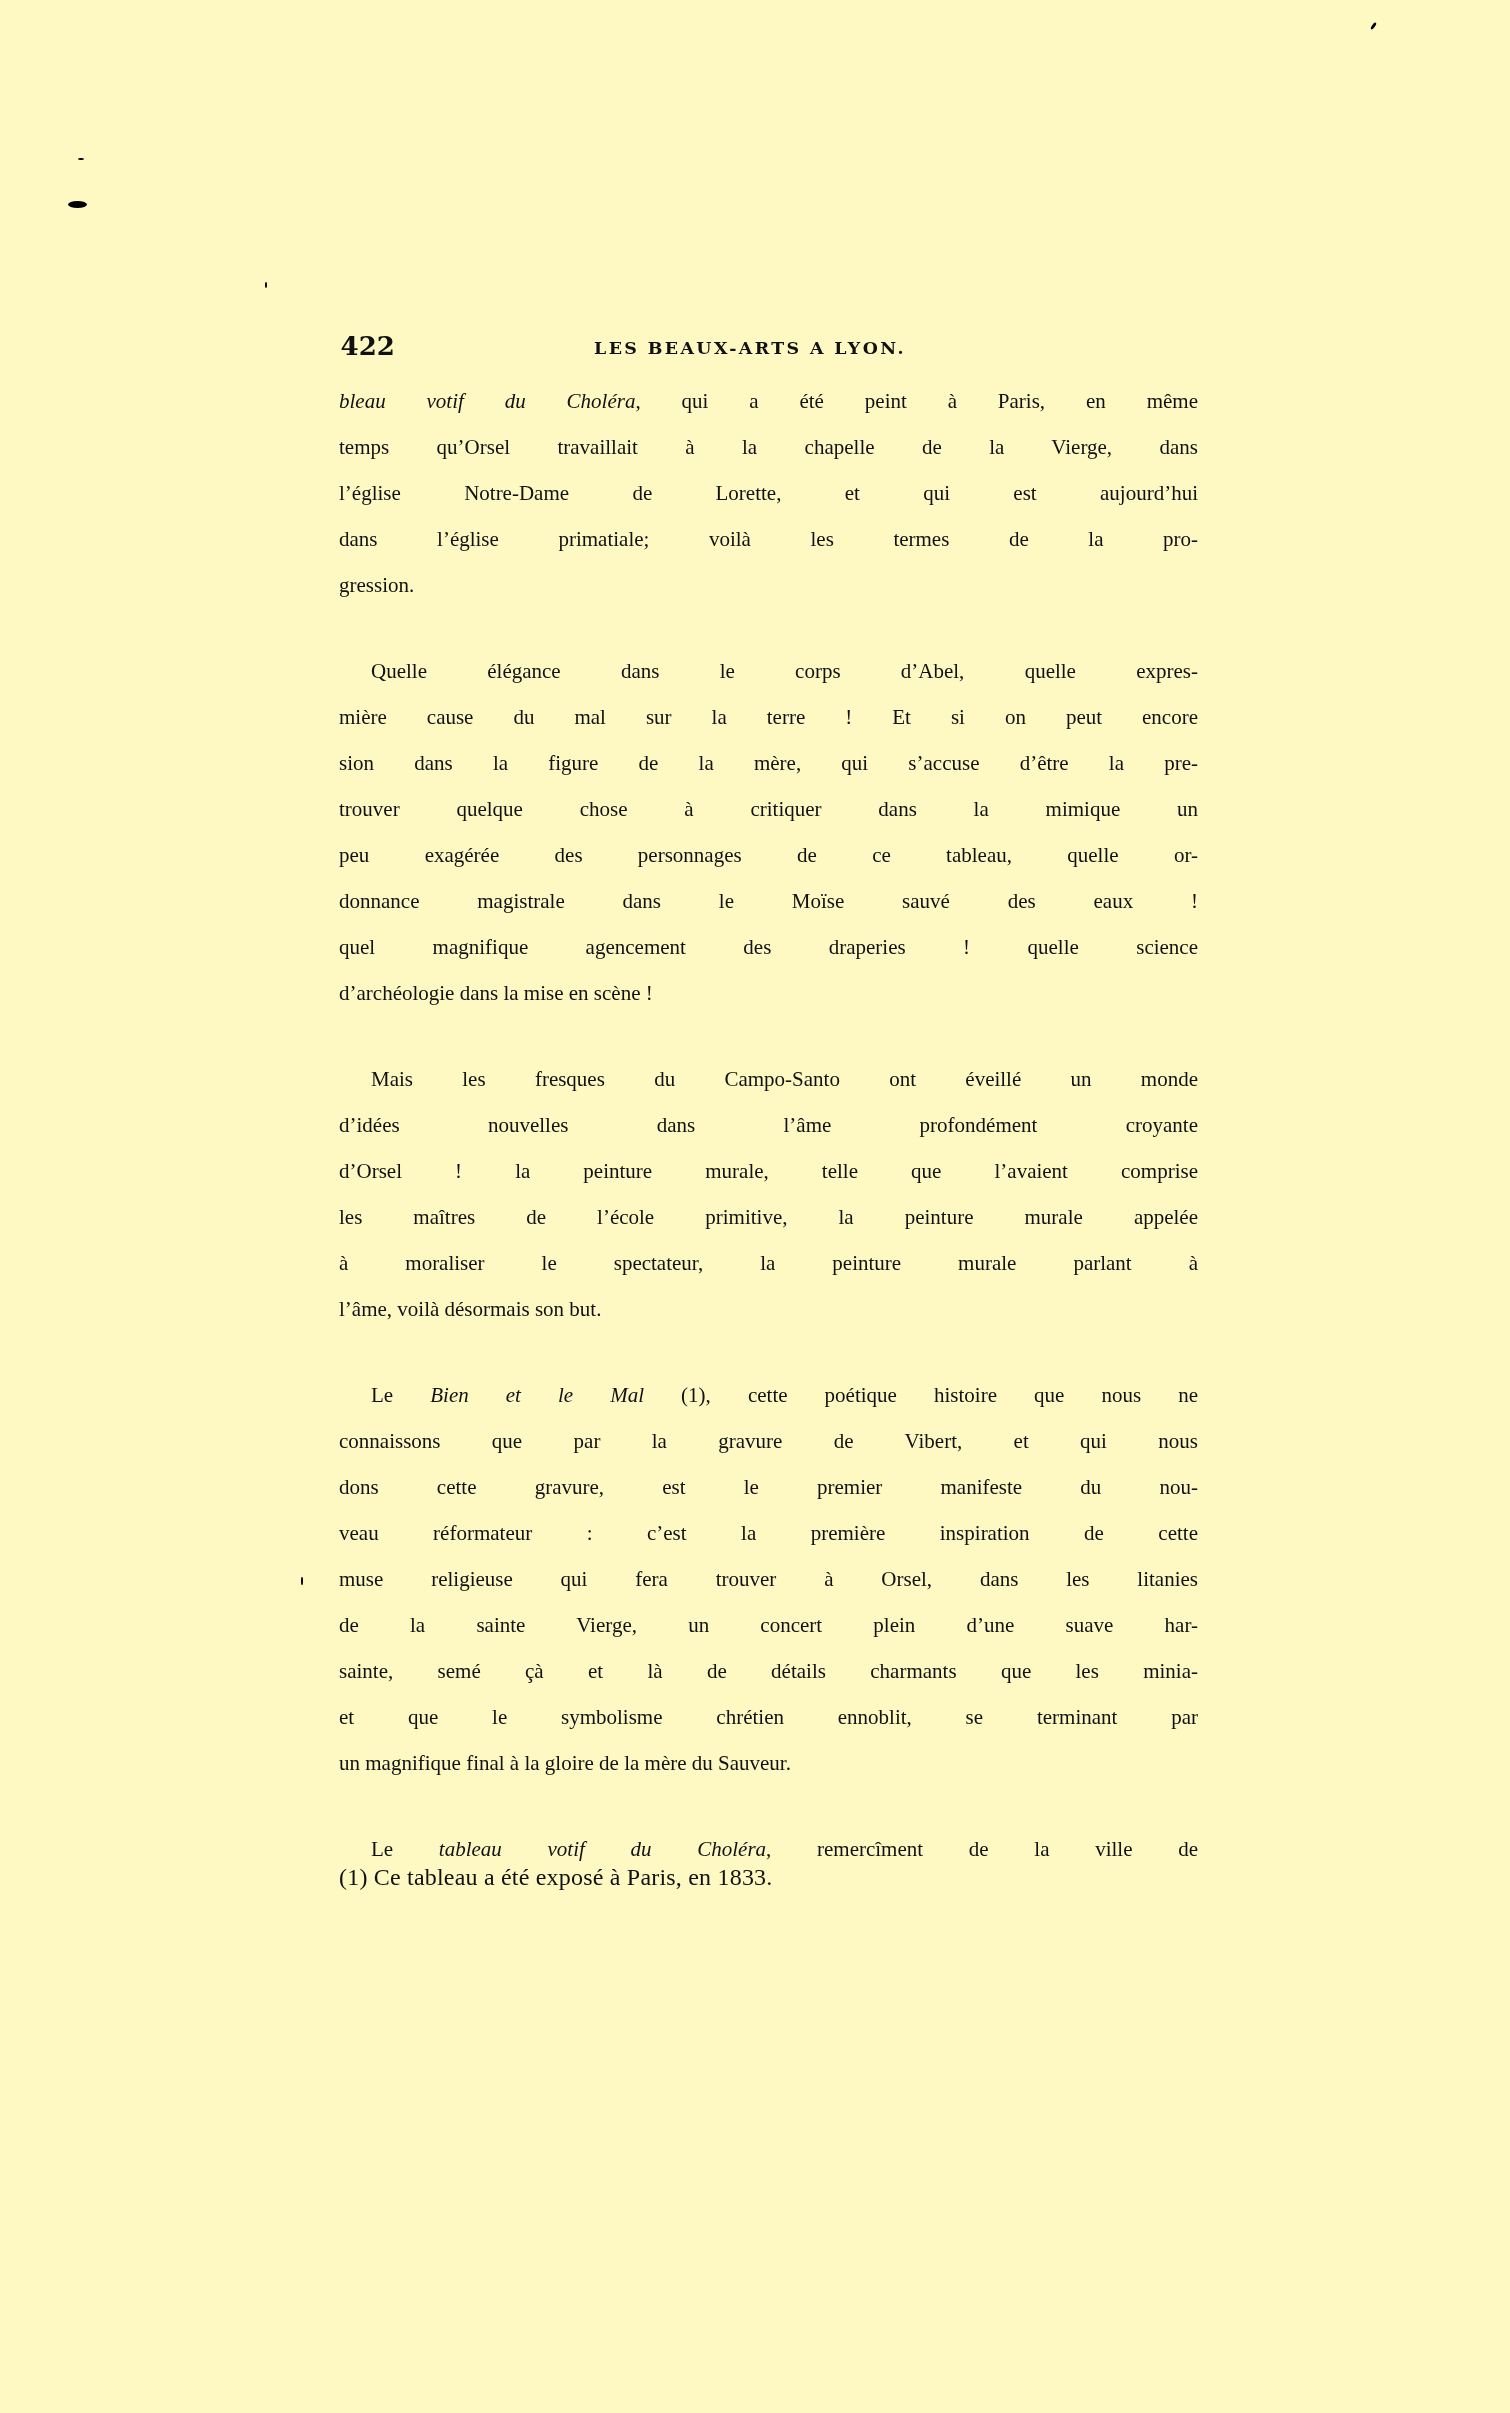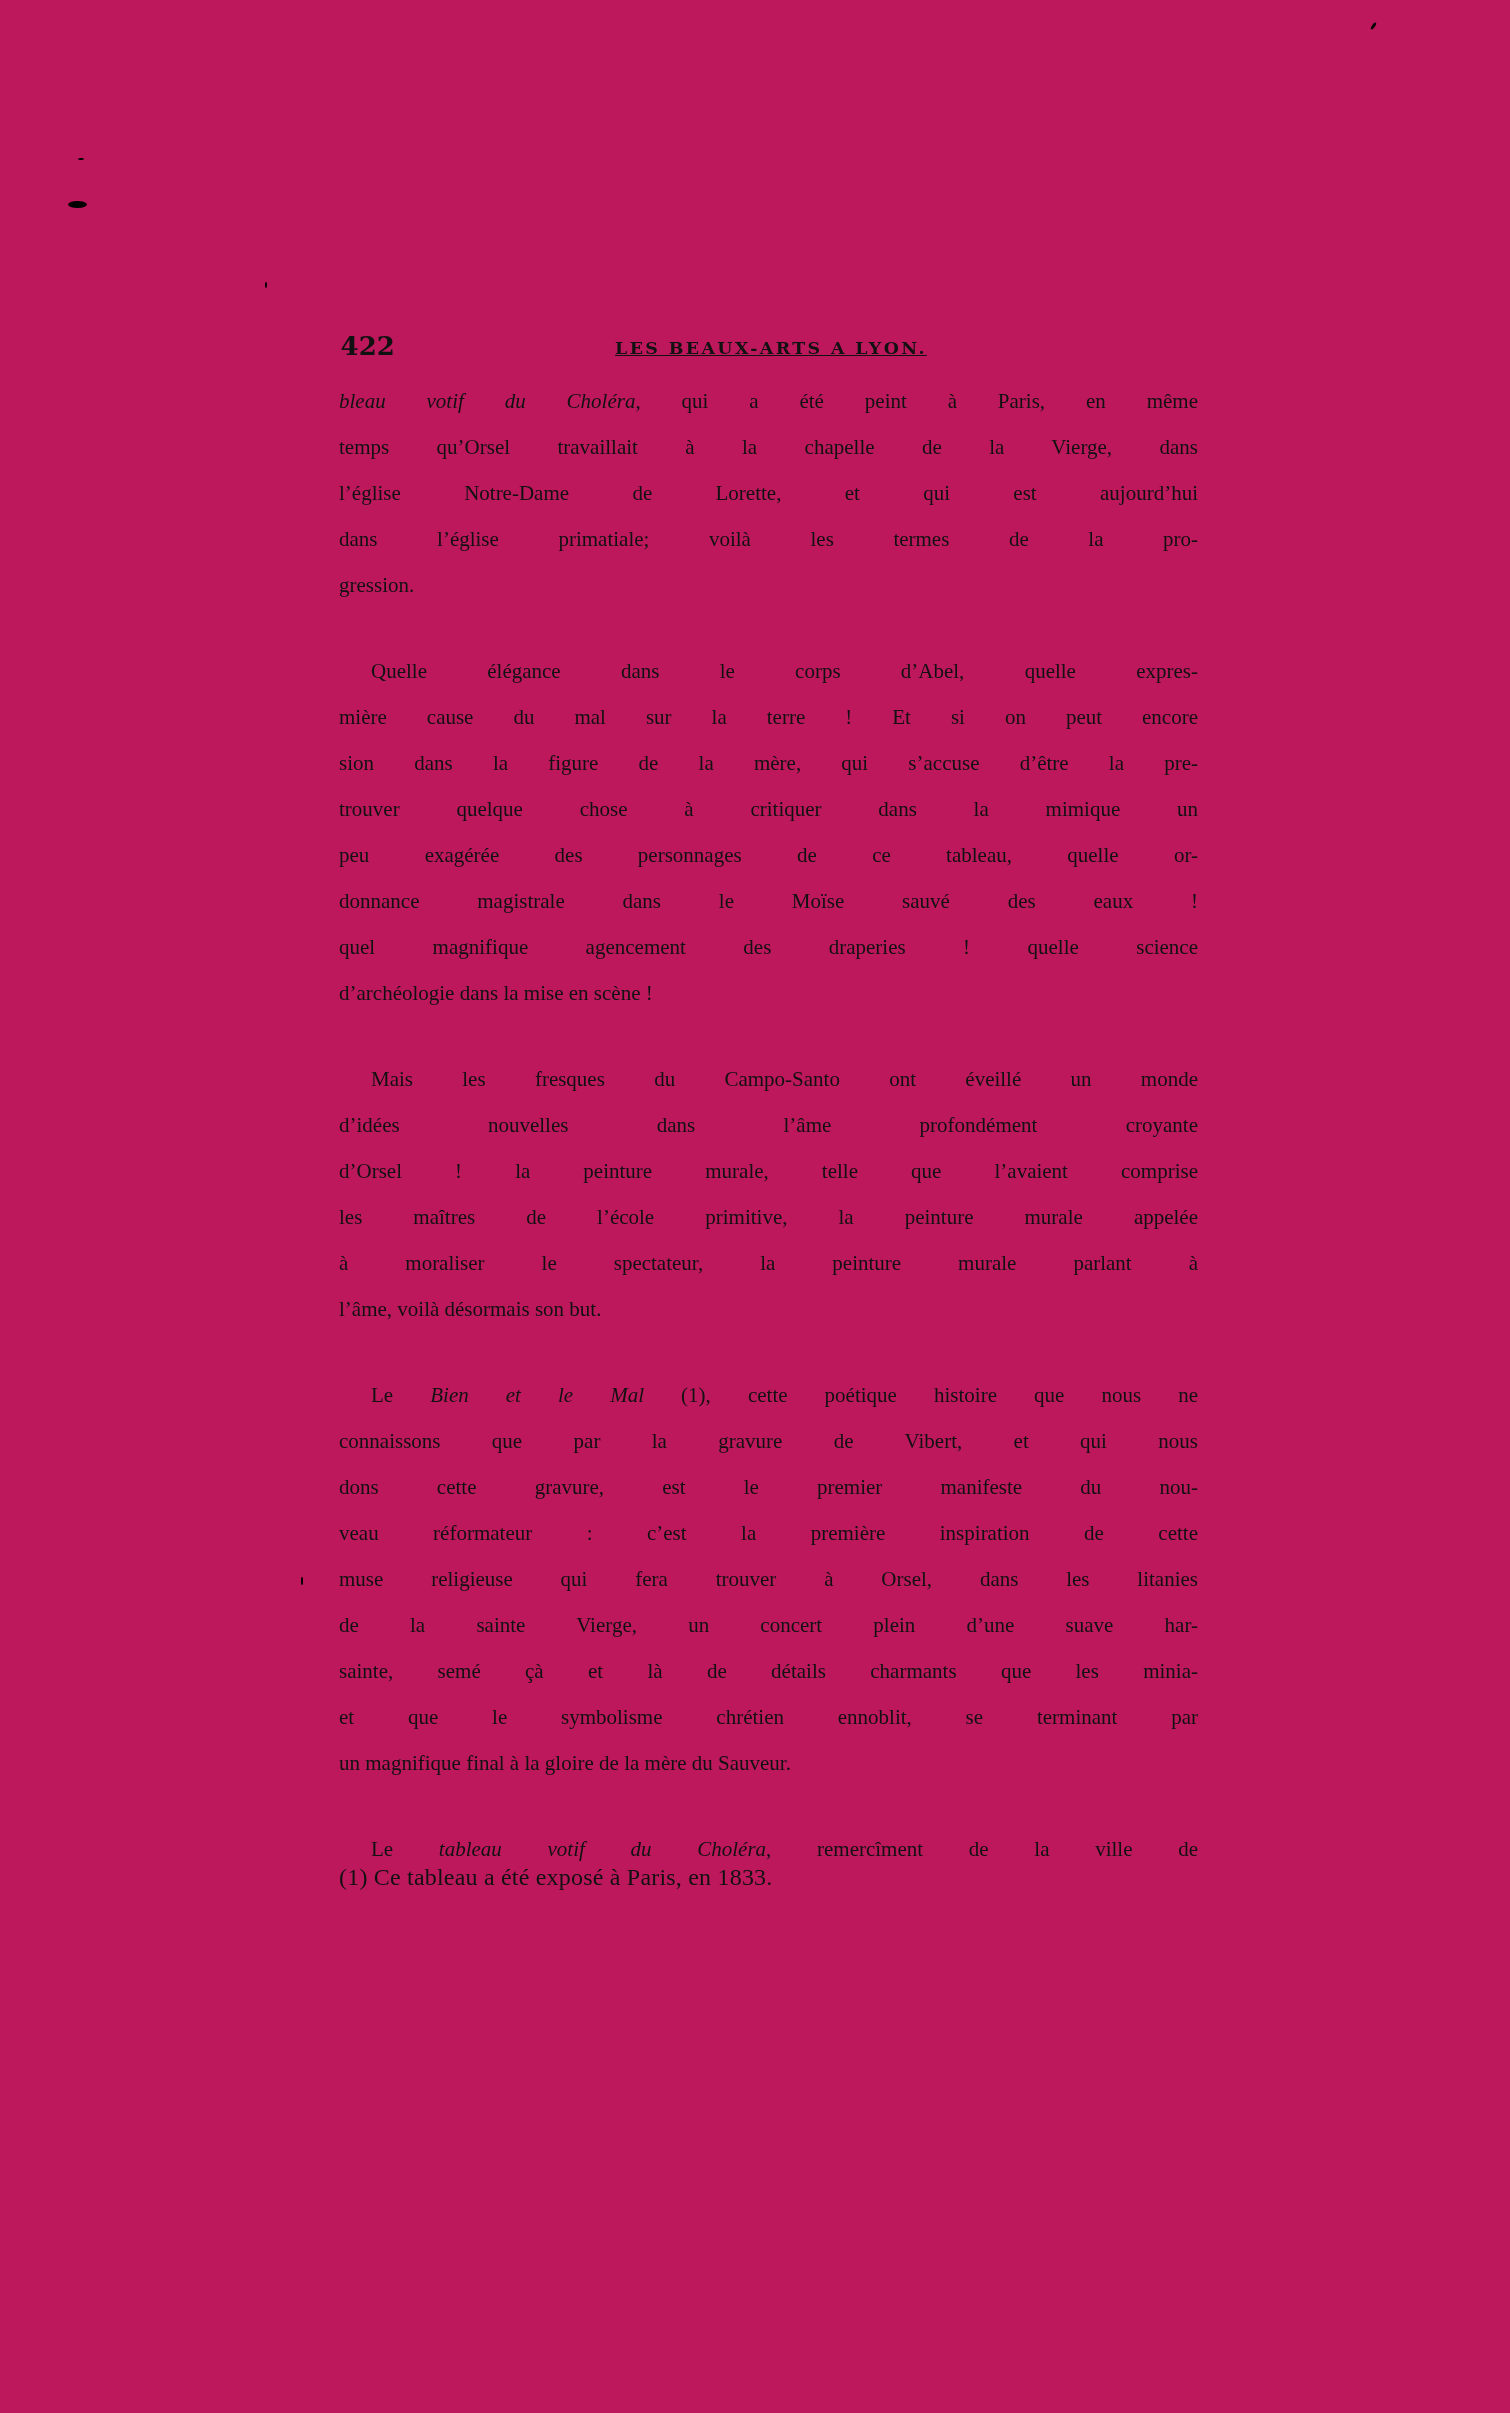--- a/index.html
+++ b/index.html
@@ -1,20 +1,20 @@
 <!DOCTYPE html>
 <html style="font-size:12.7px"><head>
 <meta charset="utf-8">
 <style>
   html, body { margin: 0; padding: 0; background: #ffffff; }
   body { width: 1510px; height: 2413px; position: relative; overflow: hidden; }
-  .page { position: absolute; left: 0; top: 0; width: 1510px; height: 2413px; background: #be185d; color: #111; }
+  .page { position: absolute; left: 0; top: 0; width: 1510px; height: 2413px; background: #fef9c3; color: #111; }
   .running-head { position: absolute; left: 339px; top: 331px; width: 859px; height: 35px; font-family: "DejaVu Serif", serif; }
   .page-number { position: absolute; left: 1.6px; top: 0; font-size: 26px; font-weight: bold; letter-spacing: 0px; }
-  .running-title { position: absolute; left: 276px; top: 7.1px; font-size: 17.4px; font-weight: bold; letter-spacing: 2.4px; text-decoration: underline; }
+  .running-title { position: absolute; left: 255px; top: 7.1px; font-size: 17.4px; font-weight: bold; letter-spacing: 2.4px; }
   .body-text { position: absolute; left: 339px; top: 378px; width: 859px; font-family: "Liberation Serif", serif; font-size: 21px; line-height: 46px; }
   .line { display: block; height: 46px; white-space: nowrap; text-align: justify; text-align-last: justify; overflow: visible; transform-origin: left center; }
   .line.last { text-align-last: left; }
   .line.indent { padding-left: 32px; margin-top: 40px; }
   .line i { font-style: italic; }
   .footnote { position: absolute; left: 339px; top: 1864px; font-family: "Liberation Serif", serif; font-size: 24px; white-space: nowrap; letter-spacing: 0.2px; text-align: right; }
   .speck { position: absolute; background: #000; border-radius: 50%; }
 </style>
 </head>
 <body>

